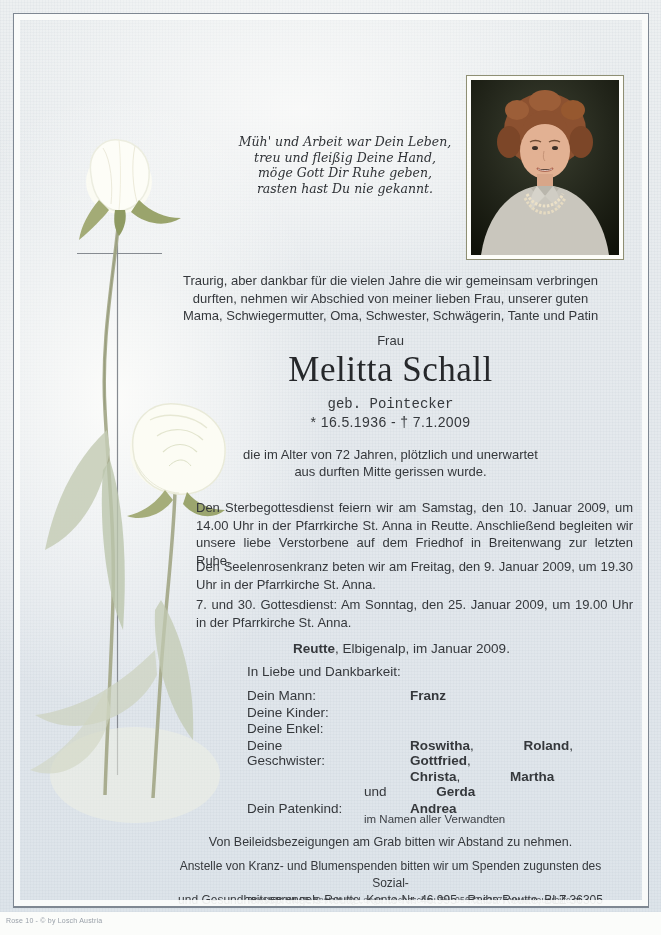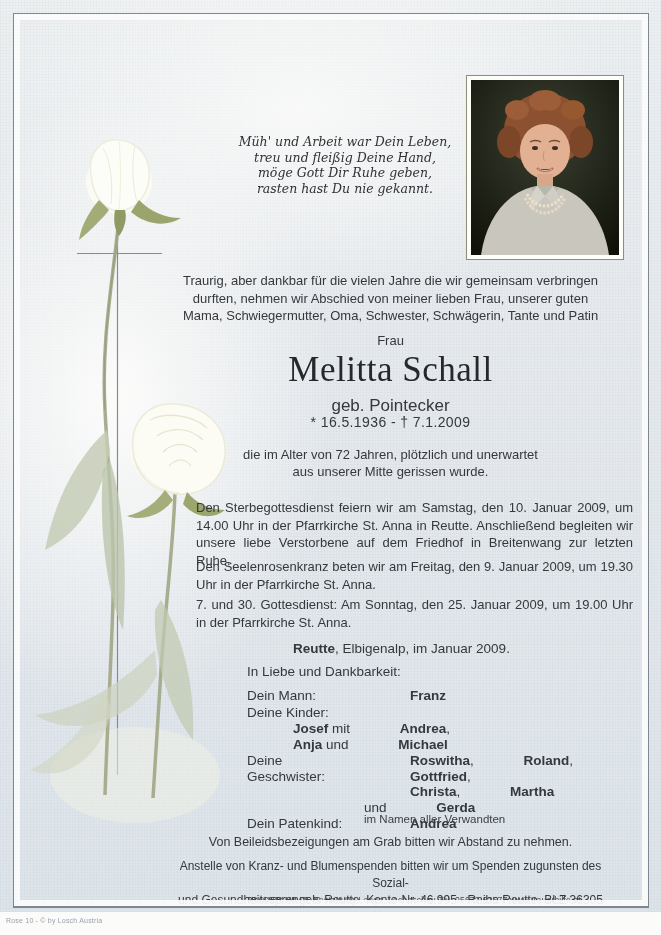--- a/index.html
+++ b/index.html
@@ -19,21 +19,21 @@
   .scan-copy{position:absolute;left:6px;top:5px;font-size:7px;color:#99a0a9;letter-spacing:.2px;}
   .abs{position:absolute;}
   .center{text-align:center;}
   .col{left:172px;width:437px;}
   .poem{left:225px;top:134px;width:240px;text-align:center;
         font-family:"DejaVu Serif",serif;font-style:italic;font-size:12.5px;line-height:15.5px;color:#2f3236;}
   .intro{top:272px;font-size:13px;line-height:17.5px;}
   .frau{top:333px;font-size:13px;}
   .name{top:350px;font-family:"Liberation Serif",serif;font-size:35px;font-weight:400;
         color:#26282b;letter-spacing:.5px;}
-  .maiden{top:396px;font-size:17px;}
+  .maiden{top:396px;font-size:14px;font-family:Liberation Mono, monospace;}
   .dates{top:414px;font-size:14px;letter-spacing:.4px;}
   .age{top:446px;font-size:13px;line-height:17px;}
   .para{font-size:13px;line-height:17.5px;text-align:justify;padding-left:24px;}
   .p1{top:499px;} .p2{top:558px;} .p3{top:596px;}
   .place{left:247px;top:641px;font-size:13.5px;}
   .dedication{left:247px;top:664px;font-size:13.5px;}
   .family{left:247px;top:688px;width:330px;font-size:13.5px;line-height:15.5px;}
   .frow{display:flex;margin-bottom:1px;}
   .flabel{width:117px;flex:none;}
   .b{font-weight:700;padding-left:46px;}
@@ -135,21 +135,21 @@
       <div>durften, nehmen wir Abschied von meiner lieben Frau, unserer guten</div>
       <div>Mama, Schwiegermutter, Oma, Schwester, Schwägerin, Tante und Patin</div>
     </div>
 
   <div class="abs col center frau">Frau</div>
   <div class="abs col center name">Melitta Schall</div>
   <div class="abs col center maiden">geb. Pointecker</div>
   <div class="abs col center dates">* 16.5.1936  -  † 7.1.2009</div>
   <div class="abs col center age">
       <div>die im Alter von 72 Jahren, plötzlich und unerwartet</div>
-      <div>aus unserer Mitte gerissen wurde.</div>
+      <div>aus durften Mitte gerissen wurde.</div>
     </div>
 
   <div class="abs col para p1">Den Sterbegottesdienst feiern wir am Samstag, den 10. Januar 2009, um 14.00 Uhr in der Pfarrkirche St. Anna in Reutte. Anschließend begleiten wir unsere liebe Verstorbene auf dem Friedhof in Breitenwang zur letzten Ruhe.</div>
   <div class="abs col para p2">Den Seelenrosenkranz beten wir am Freitag, den 9. Januar 2009, um 19.30 Uhr in der Pfarrkirche St. Anna.</div>
   <div class="abs col para p3">7. und 30. Gottesdienst: Am Sonntag, den 25. Januar 2009, um 19.00 Uhr in der Pfarrkirche St. Anna.</div>
 
   <div class="abs place">
     <span class="b">Reutte</span><span>, Elbigenalp, im Januar 2009.</span>
   </div>
   <div class="abs dedication">In Liebe und Dankbarkeit:</div>
@@ -158,24 +158,21 @@
       <div class="frow">
         <div class="flabel">Dein Mann:</div>
         <div class="fvals">
           <div><span class="b">Franz</span></div>
         </div>
       </div>
       <div class="frow">
         <div class="flabel">Deine Kinder:</div>
       </div>
       <div class="frow">
-        <div class="fvals">
-          <div><span class="b">Josef</span><span> mit </span><span class="b">Andrea</span><span>,</span></div>
-          <div><span class="b">Anja</span><span> und </span><span class="b">Michael</span></div>
-        </div>
+        <div class="flabel">Deine Enkel:</div>
       </div>
       <div class="frow">
         <div class="flabel">Deine Geschwister:</div>
         <div class="fvals">
           <div><span class="b">Roswitha</span><span>, </span><span class="b">Roland</span><span>, </span><span class="b">Gottfried</span><span>,</span></div>
           <div><span class="b">Christa</span><span>, </span><span class="b">Martha</span><span> und </span><span class="b">Gerda</span></div>
         </div>
       </div>
       <div class="frow">
         <div class="flabel">Dein Patenkind:</div>

